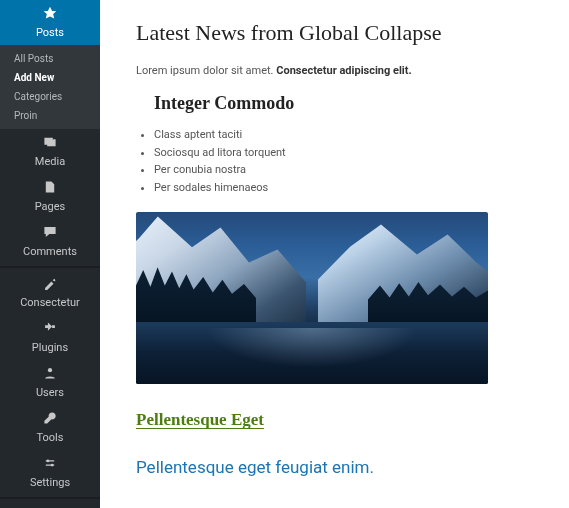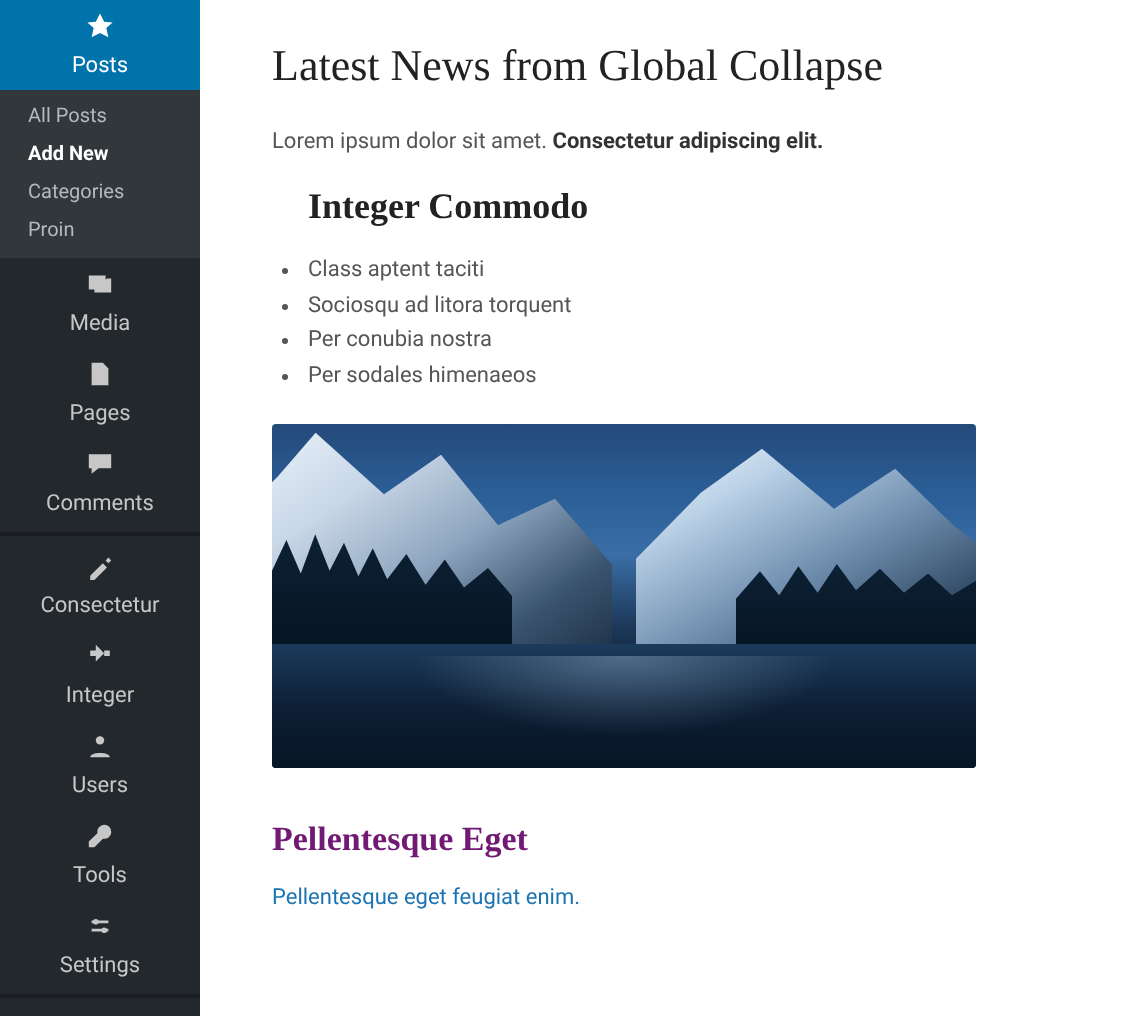--- a/index.html
+++ b/index.html
@@ -128,25 +128,25 @@
   .image-block .water {
     position:absolute; left:0; right:0; bottom:0; height:62px;
     background: linear-gradient(180deg,#1c3b5c 0%, #0d2036 50%, #071424 100%);
   }
   .image-block .water::before{
     content:""; position:absolute; left:20%; right:20%; top:6px; height:40px;
     background: radial-gradient(ellipse at 50% 0%, rgba(180,210,240,0.35) 0%, rgba(20,40,60,0) 70%);
   }
   .heading2 {
     font-family: Georgia, "Times New Roman", serif;
-    font-size: 17px; color: #701a75;
-    text-underline-offset: 3px;
-    margin-bottom: 12px;
-  }
-  .link-line { font-size: 11px; }
+    font-size: 17px; color: #4d7c0f;
+    text-decoration: underline; text-underline-offset: 3px;
+    margin-bottom: 27px;
+  }
+  .link-line { font-size: 17px; }
   .link-line a { color: #1b74b3; text-decoration: none; }
 </style>
 </head>
 <body>
 
 <div class="app">
 
   <nav class="sidebar">
     <div class="menu-item active">
       <span class="icon">
@@ -197,21 +197,21 @@
           </svg>
         </span>
       <span>Consectetur</span>
     </div>
     <div class="menu-item">
       <span class="icon">
           <svg viewBox="0 0 20 20">
             <path d="M7 2v4H3v4h4v4l6-6-6-6zM13 10h4V6h-4z"></path>
           </svg>
         </span>
-      <span>Integer</span>
+      <span>Plugins</span>
     </div>
     <div class="menu-item">
       <span class="icon">
           <svg viewBox="0 0 20 20">
             <circle cx="10" cy="6" r="3"></circle>
             <path d="M3 18c0-4 14-4 14 0z"></path>
           </svg>
         </span>
       <span>Users</span>
     </div>

